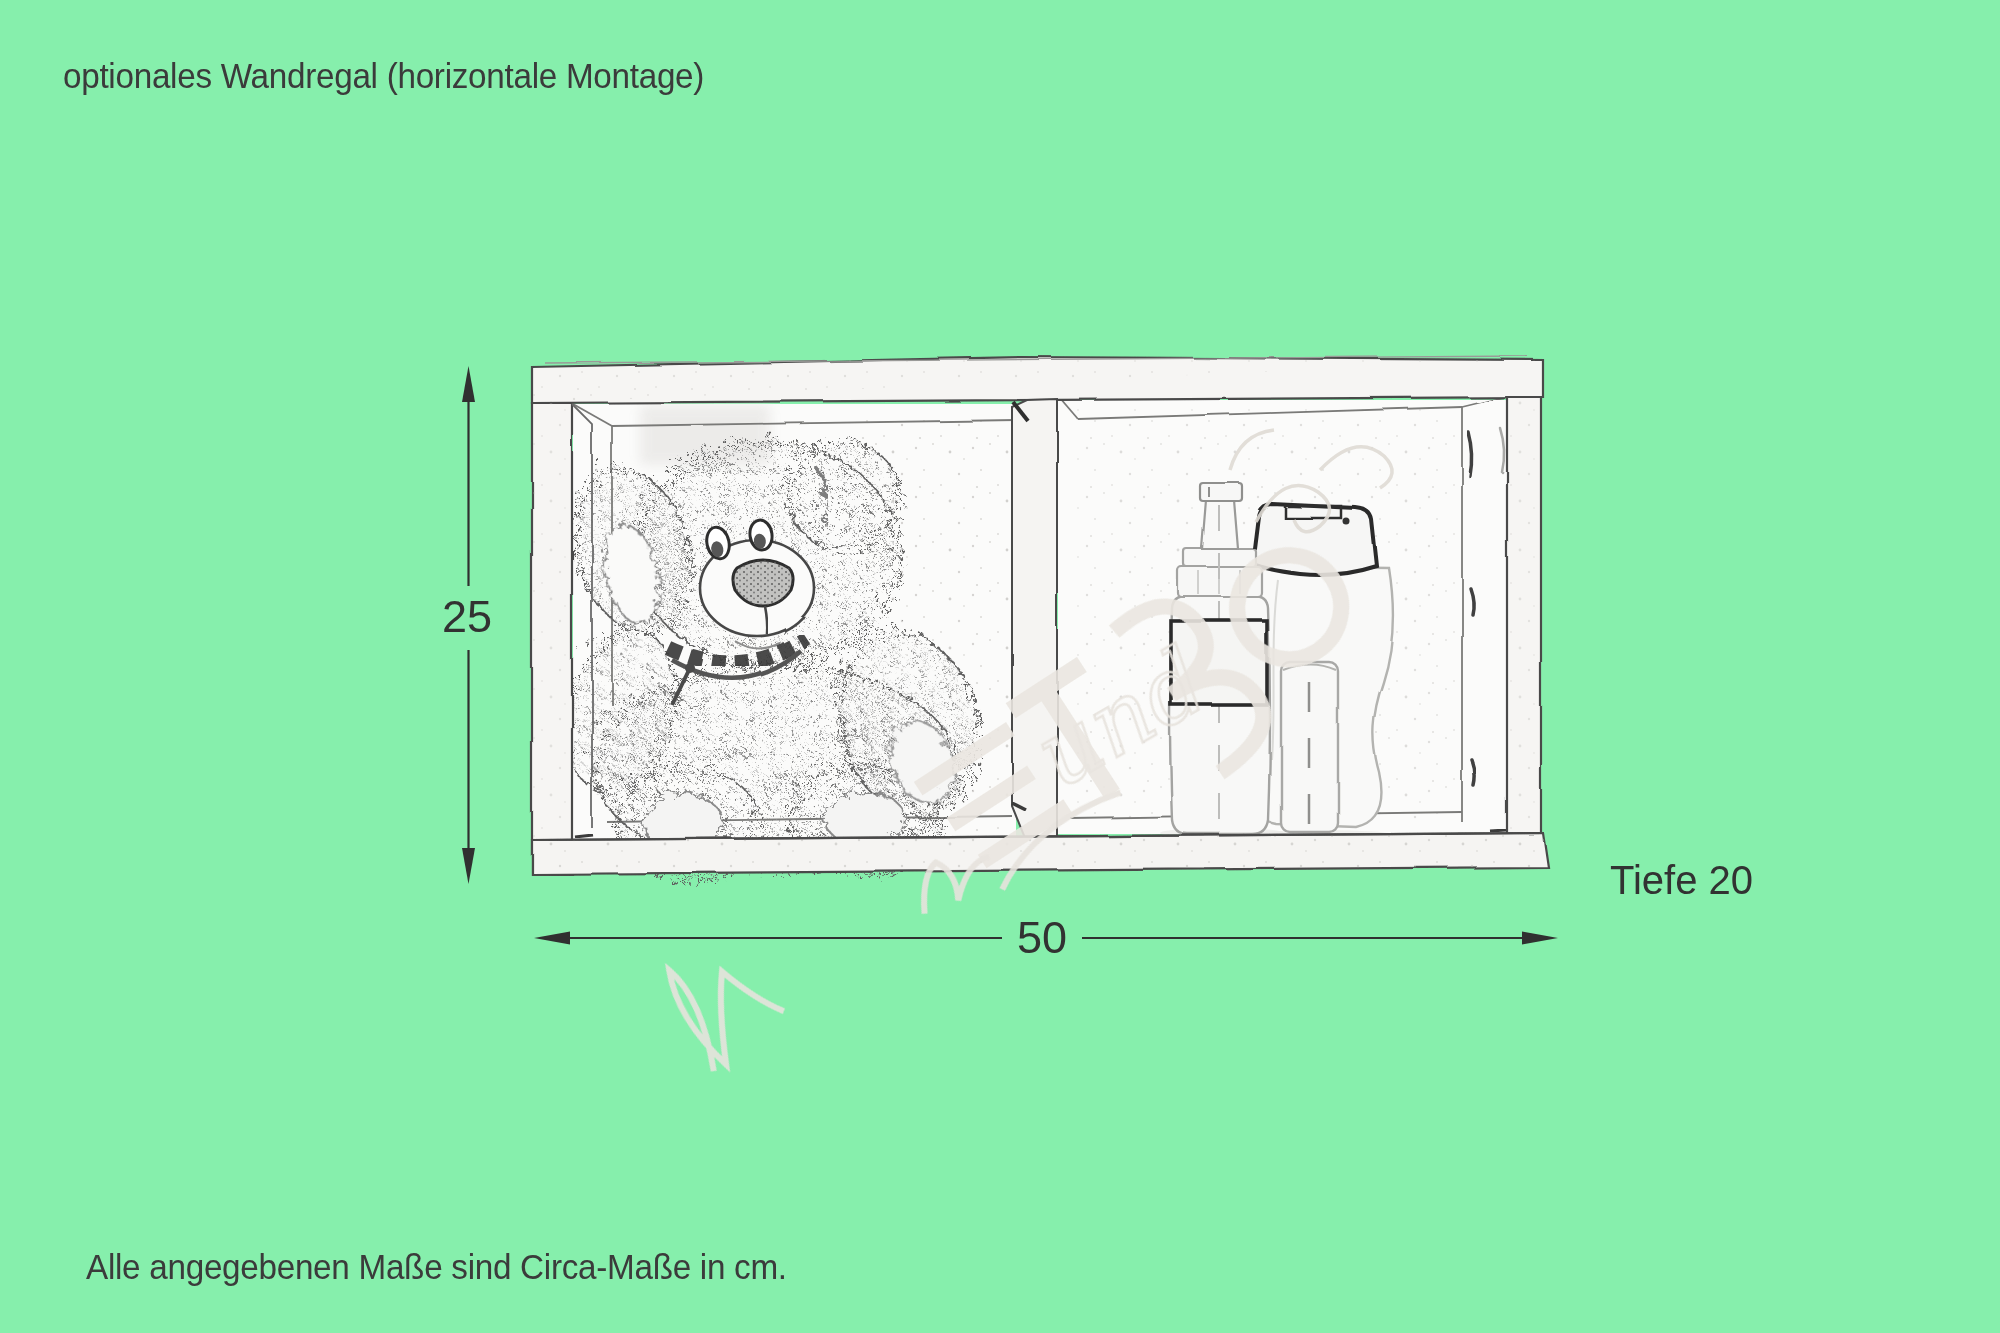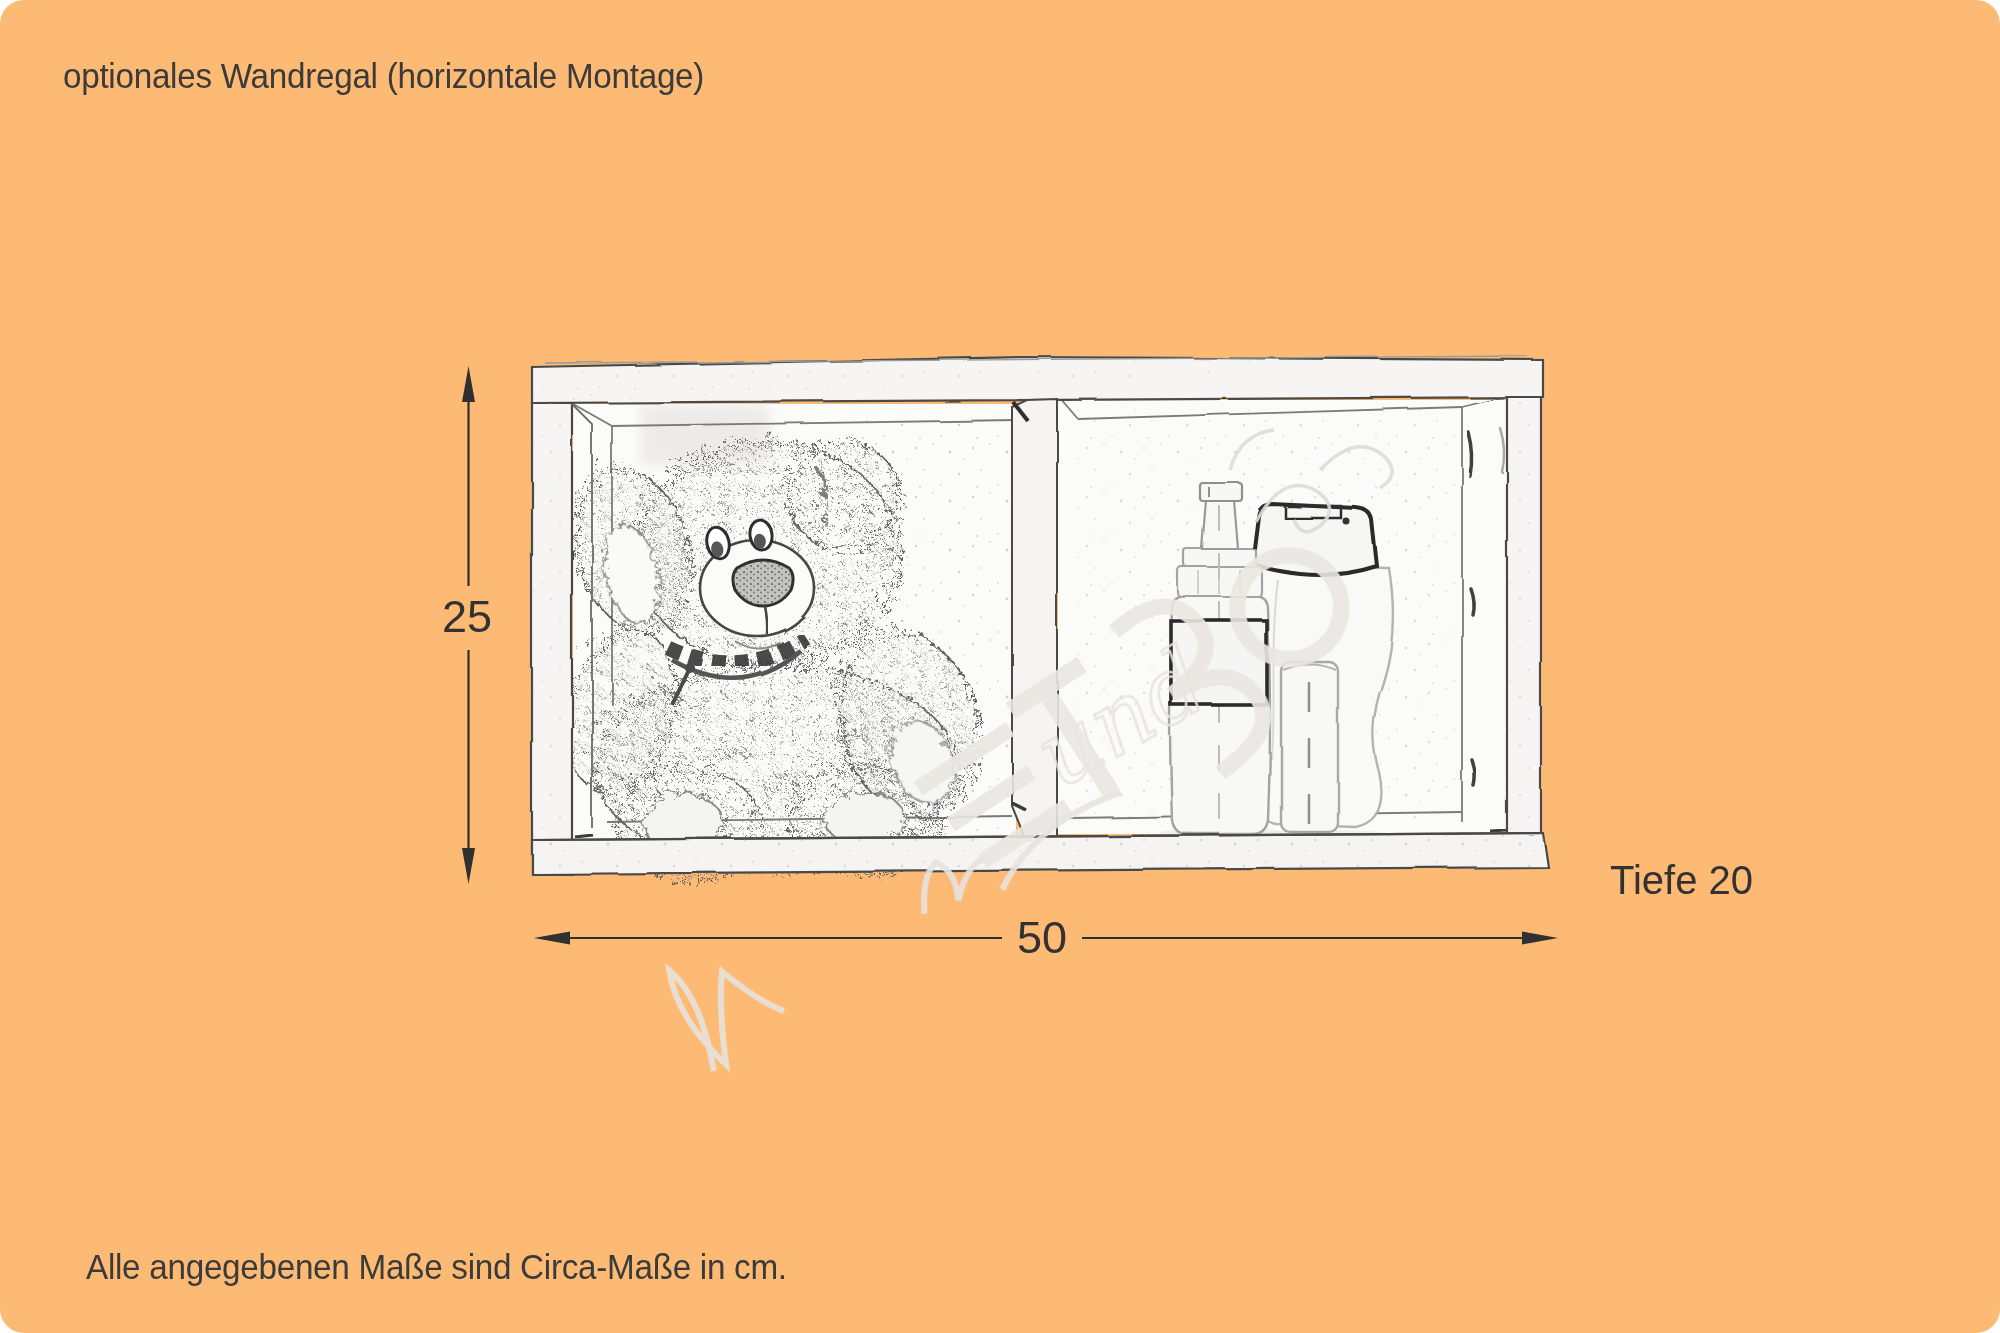--- a/index.html
+++ b/index.html
@@ -1,22 +1,21 @@
 <!DOCTYPE html>
 <html><head>
 <meta charset="utf-8">
 <style>
   html,body{margin:0;padding:0;background:#ffffff;}
   .canvas{
     position:relative;
     width:2000px;height:1333px;
-    background:#fdba74;
+    background:#86efac;
     overflow:hidden;
     font-family:"Liberation Sans", sans-serif;
-    border-radius:24px;
   }
   .title{
     position:absolute;left:63px;top:55px;
     font-size:35px;line-height:1.2;
     color:#3b3b3b;
     letter-spacing:-0.3px;
     transform:scaleX(0.95);transform-origin:left center;
     white-space:nowrap;
   }
   .footnote{

